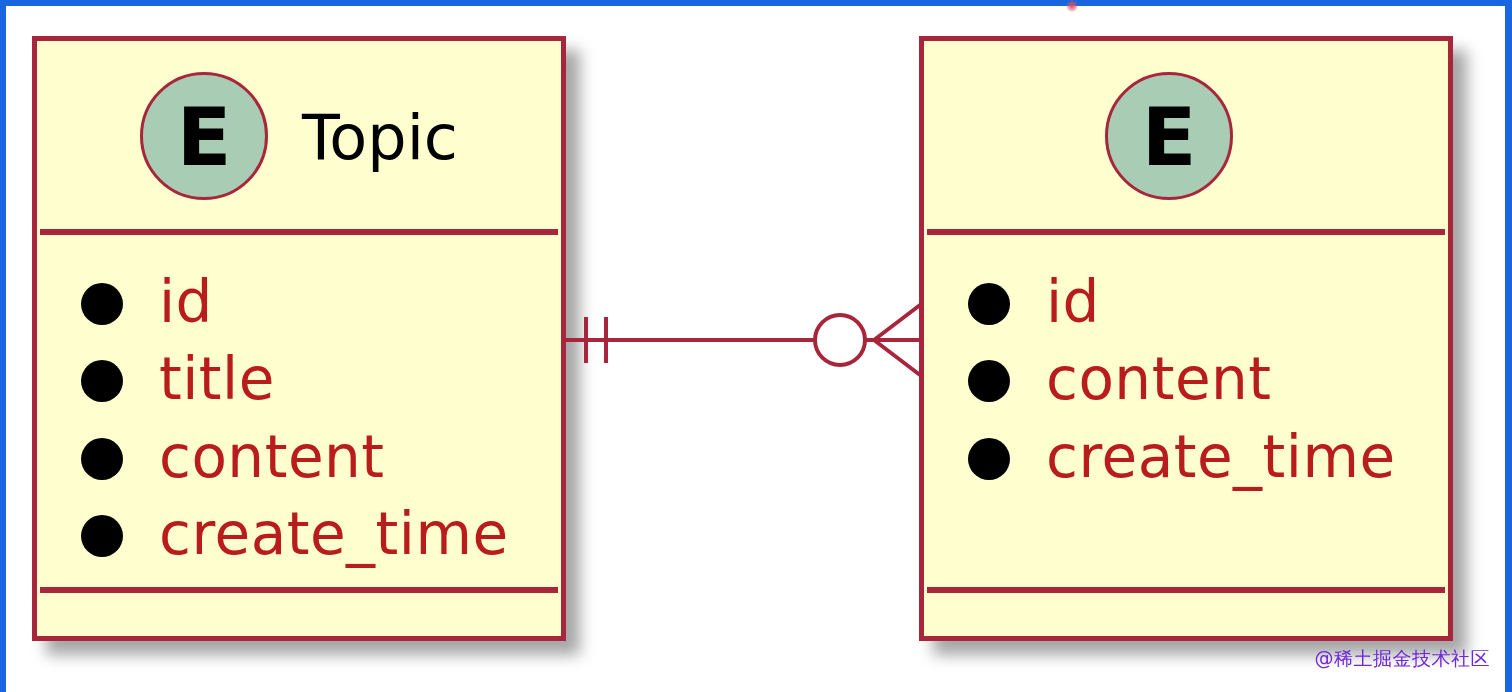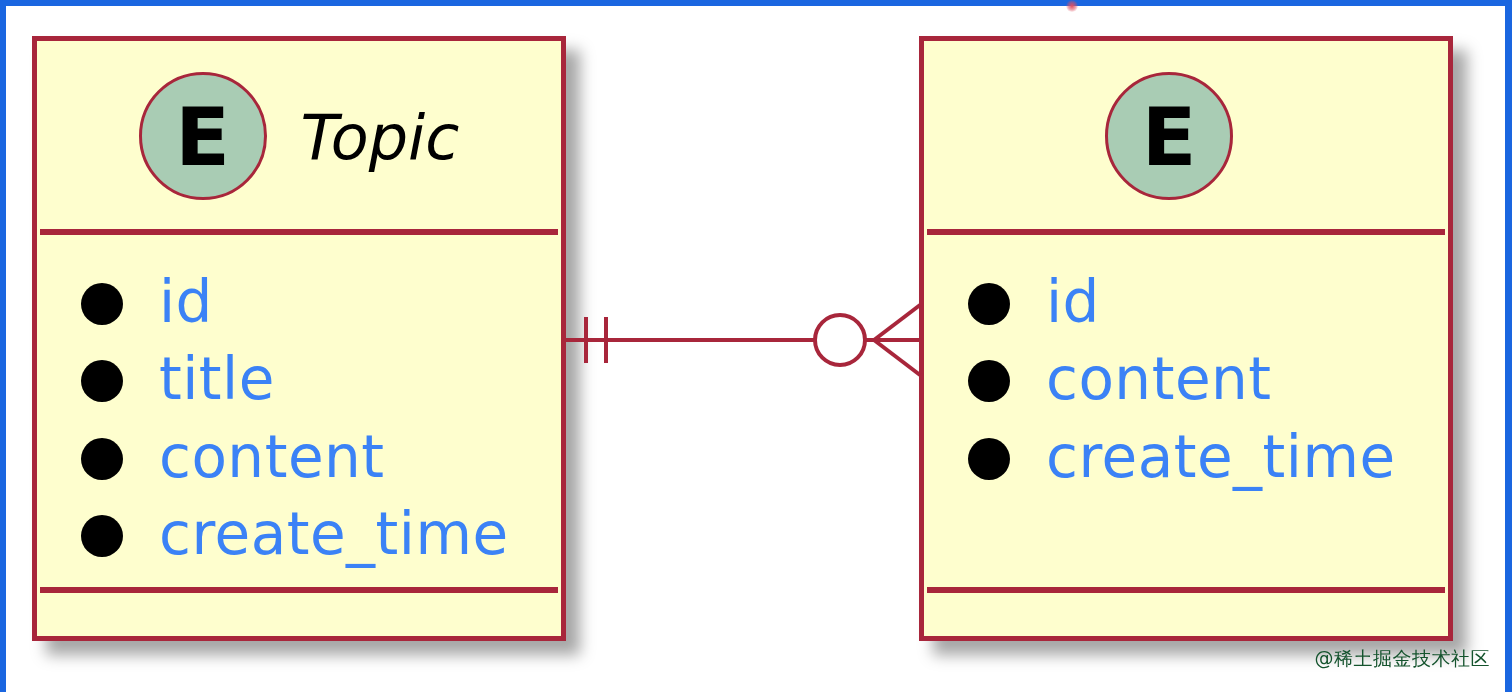--- a/index.html
+++ b/index.html
@@ -79,21 +79,20 @@
       font-size: 80px;
       color: #000;
       line-height: 1;
       margin-top: 4px;
     }
     .entity-name {
       font-size: 62px;
       color: #000;
       line-height: 1;
       margin-top: 4px;
-      font-style: italic;
     }
     .divider {
       position: absolute;
       left: 3px;
       right: 3px;
       height: 6px;
       background: #a8263b;
     }
     .divider.header-div { top: 188px; }
     .divider.footer-div { top: 546px; }
@@ -103,21 +102,21 @@
       top: 222px;
       margin: 0;
       padding: 0;
       list-style: none;
     }
     .attr-item {
       display: flex;
       align-items: center;
       height: 77.5px;
       font-size: 58px;
-      color: #3b82f6;
+      color: #b91c1c;
       line-height: 1;
     }
     .bullet {
       width: 42px;
       height: 42px;
       border-radius: 50%;
       background: #000;
       margin-right: 36px;
       flex: 0 0 auto;
       margin-top: 4px;
@@ -130,21 +129,21 @@
       width: 1512px;
       height: 692px;
       pointer-events: none;
     }
     .watermark {
       position: absolute;
       right: 22px;
       bottom: 20px;
       font-family: "DejaVu Sans", sans-serif;
       font-size: 19px;
-      color: #14532d;
+      color: #6d28d9;
       letter-spacing: 0.5px;
     }
   </style>
 </head>
 <body>
 
 <div class="canvas">
 
   <div class="selection-frame"></div>
   <div class="handle-dot"></div>

